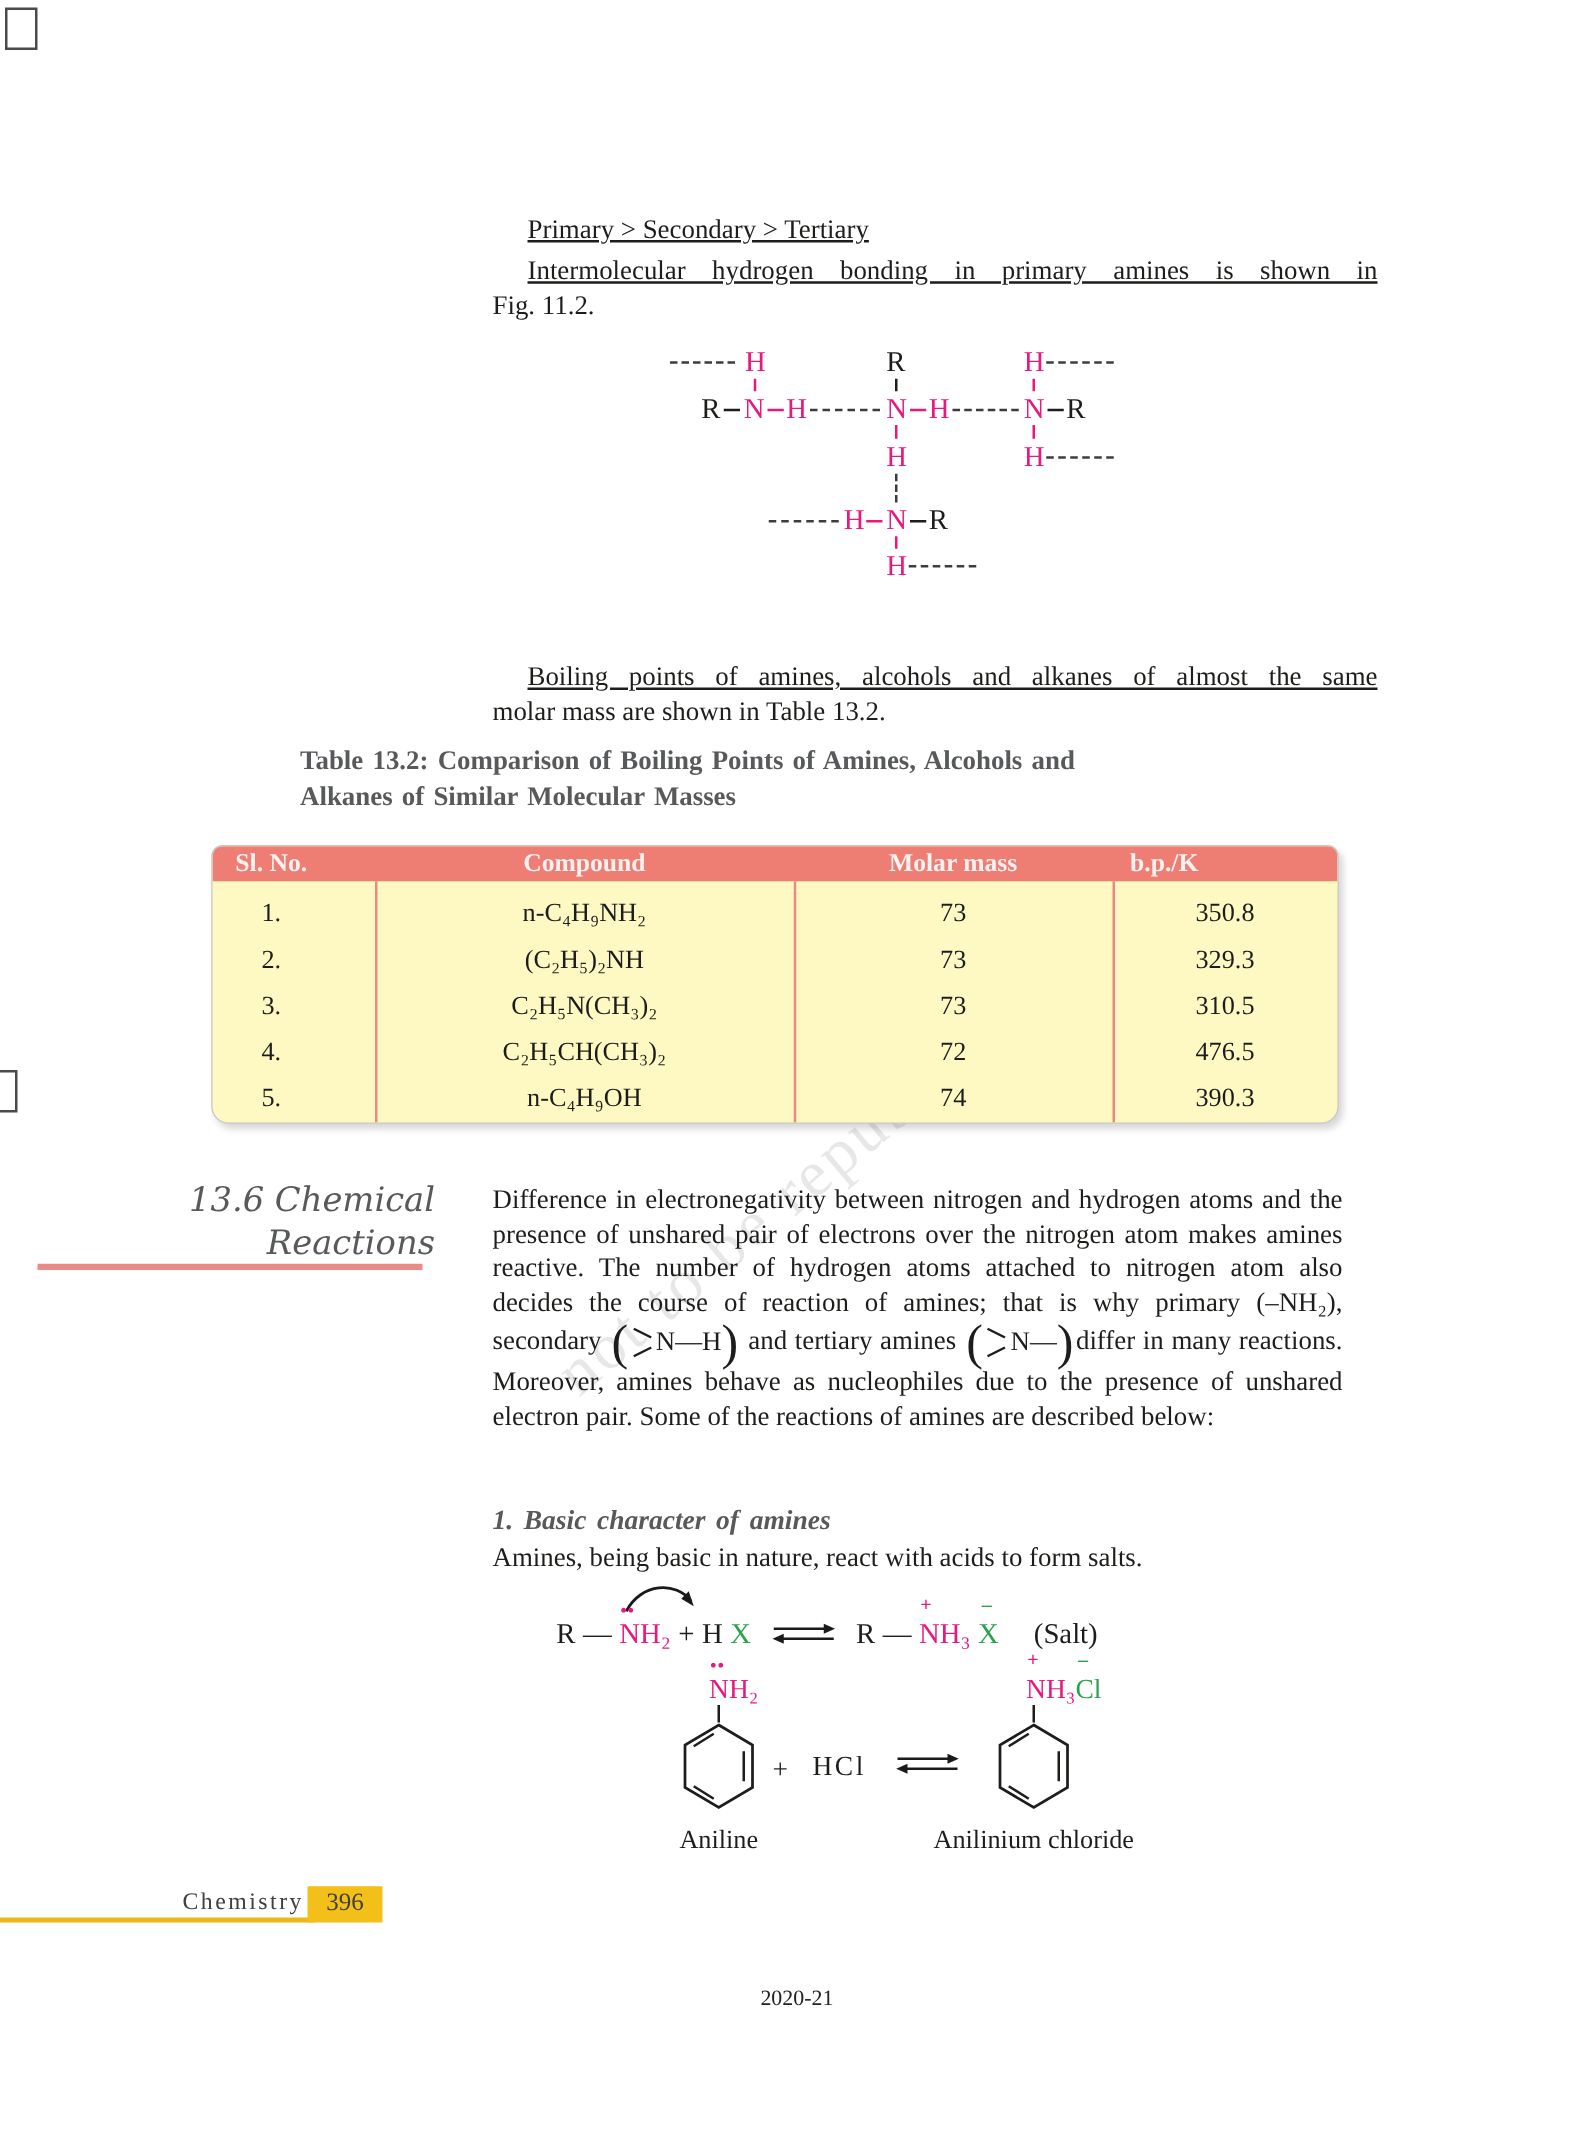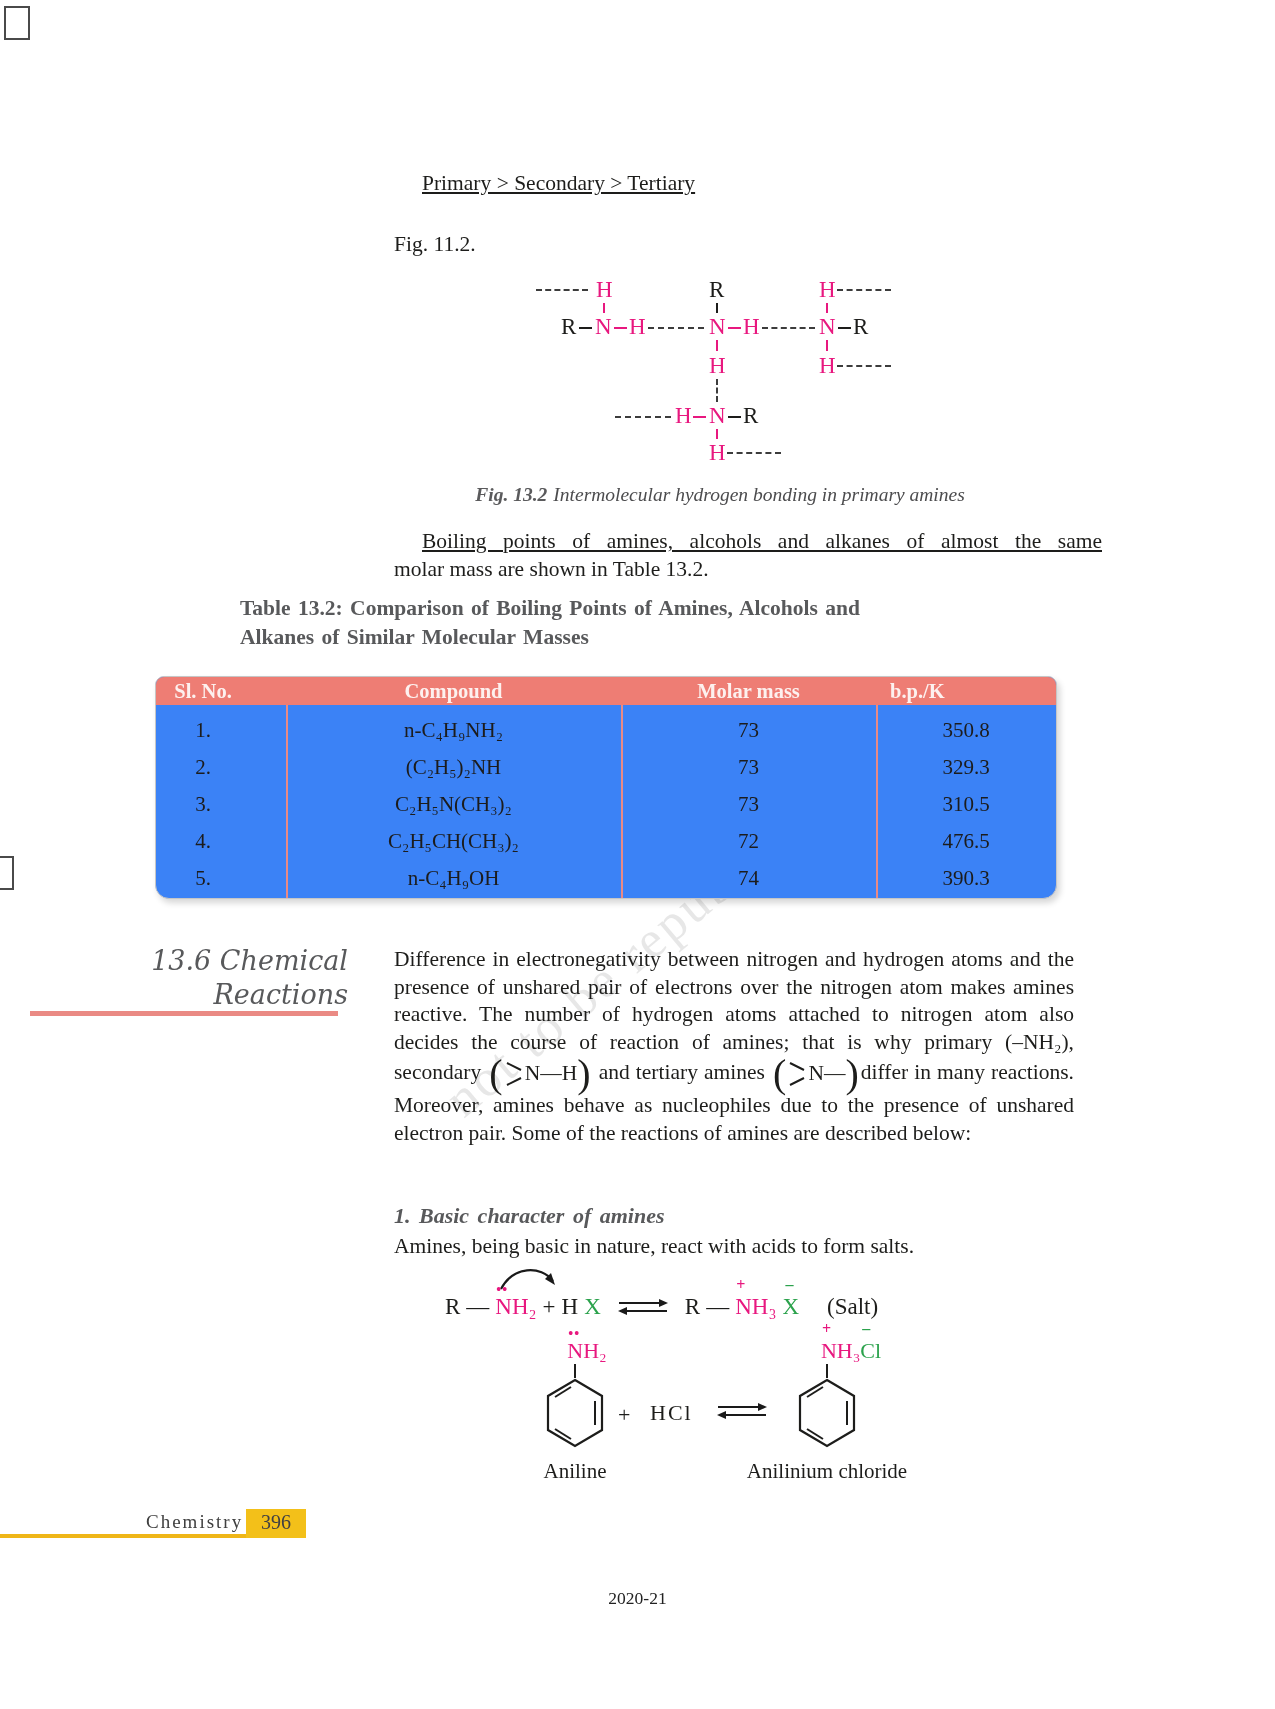--- a/index.html
+++ b/index.html
@@ -38,21 +38,21 @@
   .hbond{position:absolute;border-top:2.5px solid;}
   .vbond{position:absolute;border-left:2.5px solid;}
 
   #fig-caption{position:absolute;left:370px;top:484px;width:700px;text-align:center;
     font-style:italic;font-size:19.5px;color:#4c4c4e;}
   #fig-caption b{font-weight:bold;color:#5a5a5c;margin-right:6px;}
 
   
   #table-title{position:absolute;left:240px;top:594px;width:730px;text-align:left;
     font-weight:bold;font-size:21.5px;line-height:29px;color:var(--gray);word-spacing:2px;}
-  #bp-table{position:absolute;left:155px;top:676px;width:900px;height:221px;background:#3b82f6;
+  #bp-table{position:absolute;left:169px;top:676px;width:900px;height:221px;background:#fef9c3;
     border:1px solid #c6c6c6;border-radius:9px 9px 14px 14px;
     box-shadow:3px 4px 6px rgba(0,0,0,0.16);overflow:hidden;}
   #bp-table .thead{display:grid;grid-template-columns:130px 335px 255px 180px;height:28px;
     background:var(--salmon);color:#fdf1ef;font-weight:bold;font-size:20.5px;align-items:center;}
   #bp-table .thead .c1{text-align:center;padding-right:36px;}
   #bp-table .thead .c2,#bp-table .thead .c3{text-align:center;}
   #bp-table .thead .c4{text-align:left;padding-left:14px;}
   #bp-table .tbody{position:relative;height:193px;padding-top:7px;box-sizing:border-box;}
   .trow{display:grid;grid-template-columns:130px 335px 255px 180px;height:37px;align-items:center;
     font-size:21px;color:#1c1c1c;}
@@ -116,20 +116,21 @@
 
   <div id="cm-top" class="cropmark"></div>
   <div id="cm-left" class="cropmark"></div>
 
   <div id="watermark">
     <span>© NCERT</span>
     <span>not to be republished</span>
   </div>
 
   <div id="order-line" class="bodytext indent">Primary &gt; Secondary &gt; Tertiary</div>
+  <div id="fig-ref-l1" class="bodytext just indent">Intermolecular hydrogen bonding in primary amines is shown in</div>
   <div id="fig-ref-l2" class="bodytext">Fig. 11.2.</div>
 
   <div id="hbond-diagram">
       <span class="hdash" style="left: 16px; top: 11px; width: 52px;"></span>
       <span class="atom pk" style="left: 76px; top: 0px;">H</span>
       <span class="atom bk" style="left: 189px; top: 0px;">R</span>
       <span class="atom pk" style="left: 299px; top: 0px;">H</span>
       <span class="hdash" style="left: 317px; top: 11px; width: 54px;"></span>
       <span class="vbond pk" style="left: 83px; top: 25px; height: 10px;"></span>
       <span class="vbond bk" style="left: 196px; top: 25px; height: 10px;"></span>
@@ -157,23 +158,20 @@
       <span class="atom pk" style="left: 155px; top: 126px;">H</span>
       <span class="hbond pk" style="left: 173px; top: 138px; width: 13px;"></span>
       <span class="atom pk" style="left: 189px; top: 126px;">N</span>
       <span class="hbond bk" style="left: 208px; top: 138px; width: 13px;"></span>
       <span class="atom bk" style="left: 223px; top: 126px;">R</span>
       <span class="vbond pk" style="left: 196px; top: 151px; height: 10px;"></span>
       <span class="atom pk" style="left: 189px; top: 163px;">H</span>
       <span class="hdash" style="left: 207px; top: 174px; width: 54px;"></span>
     </div>
 
-  <div id="fig-caption">
-    <b>Fig. 13.2</b><span>Intermolecular hydrogen bonding in primary amines</span>
-  </div>
 
   <div id="boil-l1" class="bodytext just indent">Boiling points of amines, alcohols and alkanes of almost the same</div>
   <div id="boil-l2" class="bodytext">molar mass are shown in Table 13.2.</div>
 
   <div id="table-title">
     <div>Table 13.2: Comparison of Boiling Points of Amines, Alcohols and</div>
     <div>Alkanes of Similar Molecular Masses</div>
   </div>
 
   <div id="bp-table">

